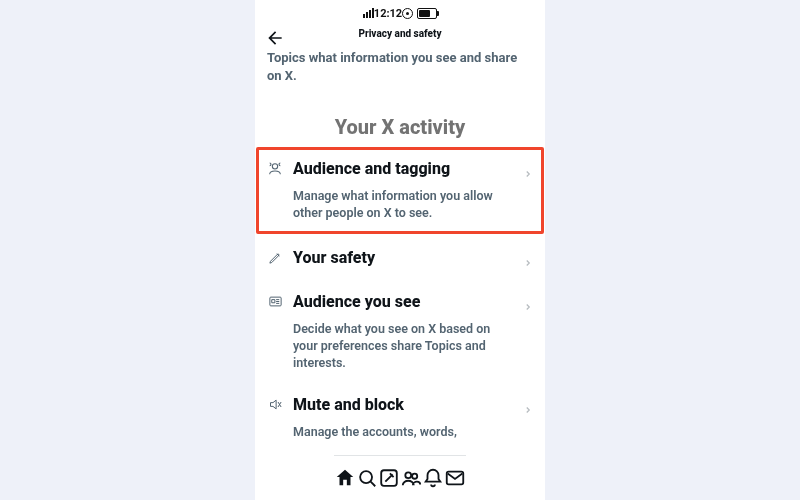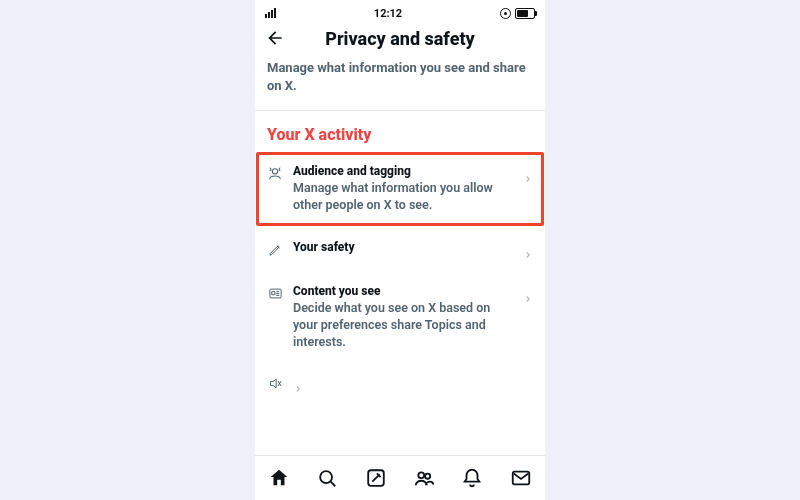--- a/index.html
+++ b/index.html
@@ -1,44 +1,44 @@
 <!DOCTYPE html>
 <html><head>
 <meta charset="utf-8">
 <style>
   html,body{margin:0;padding:0;font-family:-apple-system,BlinkMacSystemFont,"Segoe UI",Roboto,Helvetica,Arial,sans-serif;}
   .stage{width:800px;height:500px;background:#eef1f9;position:relative;overflow:hidden;}
-  .phone{position:absolute;left:255px;top:0;width:290px;height:500px;background:#ffffff;display:flex;flex-direction:column;}
+  .phone{position:absolute;left:255px;top:0;width:290px;height:500px;background:#ffffff;display:flex;flex-direction:column;align-items:center;}
   
   .statusbar{height:18px;display:flex;align-items:center;justify-content:space-between;padding:4px 10px 0 10px;font-size:11px;font-weight:700;color:#111;}
   .sb-left,.sb-right{display:flex;align-items:center;gap:4px;}
   .sb-center{font-weight:700;}
   .signal{display:flex;align-items:flex-end;gap:1px;}
   .signal span{width:2px;background:#111;display:block;}
   .signal span:nth-child(1){height:4px}.signal span:nth-child(2){height:6px}
   .signal span:nth-child(3){height:8px}.signal span:nth-child(4){height:10px}
   .batt{width:18px;height:9px;border:1px solid #111;border-radius:2px;position:relative;}
   .batt:after{content:"";position:absolute;right:-3px;top:2px;width:2px;height:5px;background:#111;border-radius:0 1px 1px 0;}
   .batt i{position:absolute;left:1px;top:1px;bottom:1px;width:60%;background:#111;border-radius:1px;}
   .ring{width:9px;height:9px;border:1px solid #111;border-radius:50%;position:relative;}
   .ring:after{content:"";position:absolute;left:3px;top:3px;width:3px;height:3px;background:#111;border-radius:50%;}
   
   .header{position:relative;padding:6px 12px 6px 12px;}
   .back{position:absolute;left:10px;top:6px;line-height:1;}
-  .title{text-align:center;font-weight:800;font-size:18px;color:#0f1419;}
+  .title{text-align:center;font-weight:800;font-size:10px;color:#0f1419;}
   .subtitle{margin-top:10px;color:#536471;font-weight:700;font-size:13px;line-height:1.35;}
   .divider{height:1px;background:#e7e9ea;margin-top:10px;}
   
-  .section-title{font-weight:800;font-size:16px;color:#ef4444;padding:14px 12px 6px 12px;}
+  .section-title{font-weight:800;font-size:20px;color:#737373;padding:14px 12px 6px 12px;}
   .list{flex:1 1 auto;overflow:hidden;}
   .item{display:flex;align-items:flex-start;gap:10px;padding:12px 10px 12px 12px;position:relative;}
   .item .ico{flex:0 0 16px;display:flex;justify-content:center;padding-top:2px;color:#536471;}
   .item .txt{flex:1 1 auto;}
-  .item .lbl{font-weight:800;font-size:12px;color:#0f1419;line-height:1.25;}
-  .item .desc{font-weight:600;font-size:12.5px;color:#536471;line-height:1.35;margin-top:1px;}
+  .item .lbl{font-weight:800;font-size:16px;color:#0f1419;line-height:1.25;}
+  .item .desc{font-weight:600;font-size:12.5px;color:#536471;line-height:1.35;margin-top:9px;}
   .item .chev{flex:0 0 12px;color:#b7bcc0;padding-top:10px;}
   .highlight{position:absolute;left:1px;right:1px;top:2px;bottom:2px;border:3px solid #f0452c;border-radius:2px;pointer-events:none;}
   
   .nav{height:44px;border-top:1px solid #e1e4e6;display:flex;align-items:center;justify-content:space-around;background:#fff;}
   .nav .nico{width:22px;height:22px;display:flex;align-items:center;justify-content:center;color:#0f1419;}
   svg{display:block}
 </style>
 </head>
 <body>
 <div class="stage">
@@ -62,21 +62,21 @@
       </div>
     </div>
 
     <div class="header">
       <div class="back">
         <svg width="20" height="20" viewBox="0 0 24 24">
           <path d="M20 11H7.8l5.6-5.6L12 4l-8 8 8 8 1.4-1.4L7.8 13H20z" fill="#0f1419"></path>
         </svg>
       </div>
       <div class="title">Privacy and safety</div>
-      <div class="subtitle">Manage what information you see and share on X.</div>
+      <div class="subtitle">Topics what information you see and share on X.</div>
     </div>
     <div class="divider"></div>
 
     <div class="section-title">Your X activity</div>
 
     <div class="list">
 
       <div class="item" style="padding-top:14px;padding-bottom:14px;">
         <div class="highlight"></div>
         <div class="ico">
@@ -112,35 +112,39 @@
       </div>
 
       <div class="item">
         <div class="ico">
           <svg width="15" height="15" viewBox="0 0 24 24">
               <rect x="3" y="5" width="18" height="14" rx="1.5" fill="none" stroke="#536471" stroke-width="1.6"></rect>
               <path d="M6 9h5v5H6zM13 9h5M13 12h5M13 15h5" fill="none" stroke="#536471" stroke-width="1.6"></path>
             </svg>
         </div>
         <div class="txt">
-          <div class="lbl">Content you see</div>
+          <div class="lbl">Audience you see</div>
           <div class="desc">Decide what you see on X based on your preferences share Topics and interests.</div>
         </div>
         <div class="chev">
           <svg width="10" height="10" viewBox="0 0 24 24">
               <path d="M9 6l6 6-6 6" fill="none" stroke="#b7bcc0" stroke-width="3"></path>
             </svg>
         </div>
       </div>
 
       <div class="item" style="padding-bottom:0">
         <div class="ico">
           <svg width="15" height="15" viewBox="0 0 24 24">
               <path fill="none" stroke="#536471" stroke-width="1.6" d="M4 9v6h4l5 4V5L8 9H4zM16 8l5 8M21 8l-5 8"></path>
             </svg>
+        </div>
+        <div class="txt">
+          <div class="lbl">Mute and block</div>
+          <div class="desc">Manage the accounts, words,</div>
         </div>
         <div class="chev">
           <svg width="10" height="10" viewBox="0 0 24 24">
               <path d="M9 6l6 6-6 6" fill="none" stroke="#b7bcc0" stroke-width="3"></path>
             </svg>
         </div>
       </div>
 
     </div>
 

